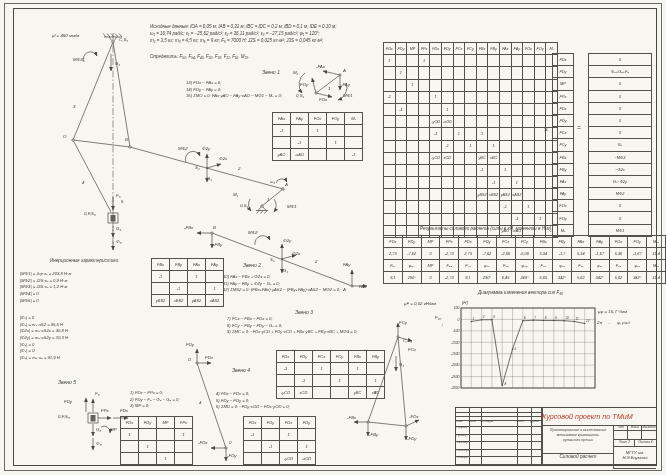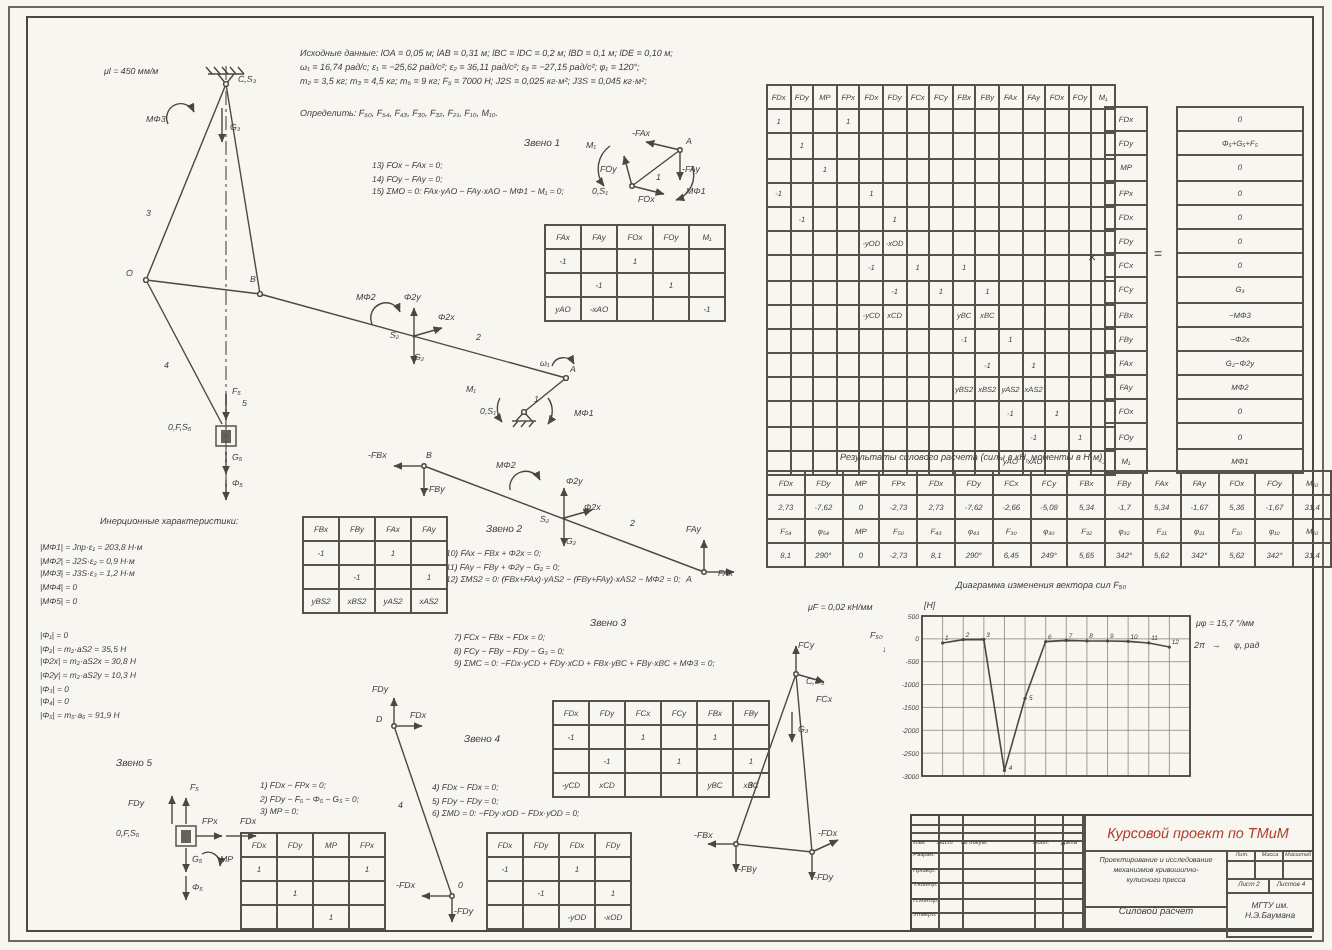--- a/index.html
+++ b/index.html
@@ -36,21 +36,21 @@
   .ccurve{stroke:#4b4842;stroke-width:0.8;fill:none;}
   .cpt{fill:#4b4842;}
   text.cyt{font-size:3.4px;font-style:italic;fill:#3f3d39;font-family:"Liberation Sans",sans-serif;}
   text.cpl{font-size:3.2px;font-style:italic;fill:#3f3d39;font-family:"Liberation Sans",sans-serif;}
   
   .stamp{position:absolute;left:455px;top:407px;width:200px;height:56px;border:1.1px solid #4b4842;background:#f7f6f1;}
   .sc{position:absolute;border-right:0.6px solid #55524b;border-bottom:0.6px solid #55524b;
       font-size:3px;font-style:italic;line-height:1.15;padding-left:0.6px;overflow:hidden;color:#3f3d39;}
   .stcell{position:absolute;border-left:0.7px solid #55524b;border-bottom:0.7px solid #55524b;
       overflow:hidden;color:#3f3d39;}
-  .st-title{font-size:7.2px;font-style:italic;text-align:center;line-height:17px;}
+  .st-title{font-size:7.2px;font-style:italic;line-height:17px;}
   .st-descr{font-size:3.6px;font-style:italic;text-align:center;line-height:1.45;padding-top:3px;}
   .st-doc{font-size:4.8px;font-style:italic;text-align:center;line-height:14px;}
   .st-mini{font-size:2.8px;font-style:italic;text-align:center;line-height:5px;}
   .st-sheet{font-size:3.2px;font-style:italic;text-align:center;line-height:7px;}
   .st-org{font-size:4.2px;font-style:italic;text-align:center;line-height:1.3;padding-top:4px;}
 </style>
 </head>
 <body>
 
 <div class="sheet">

